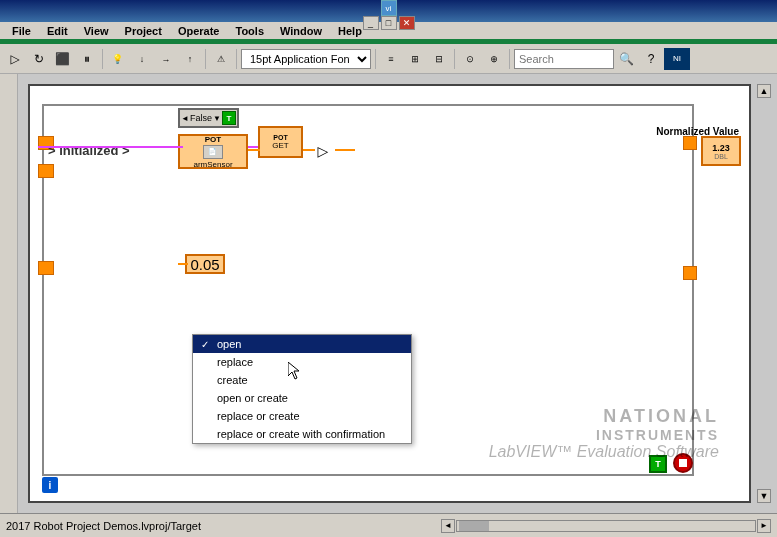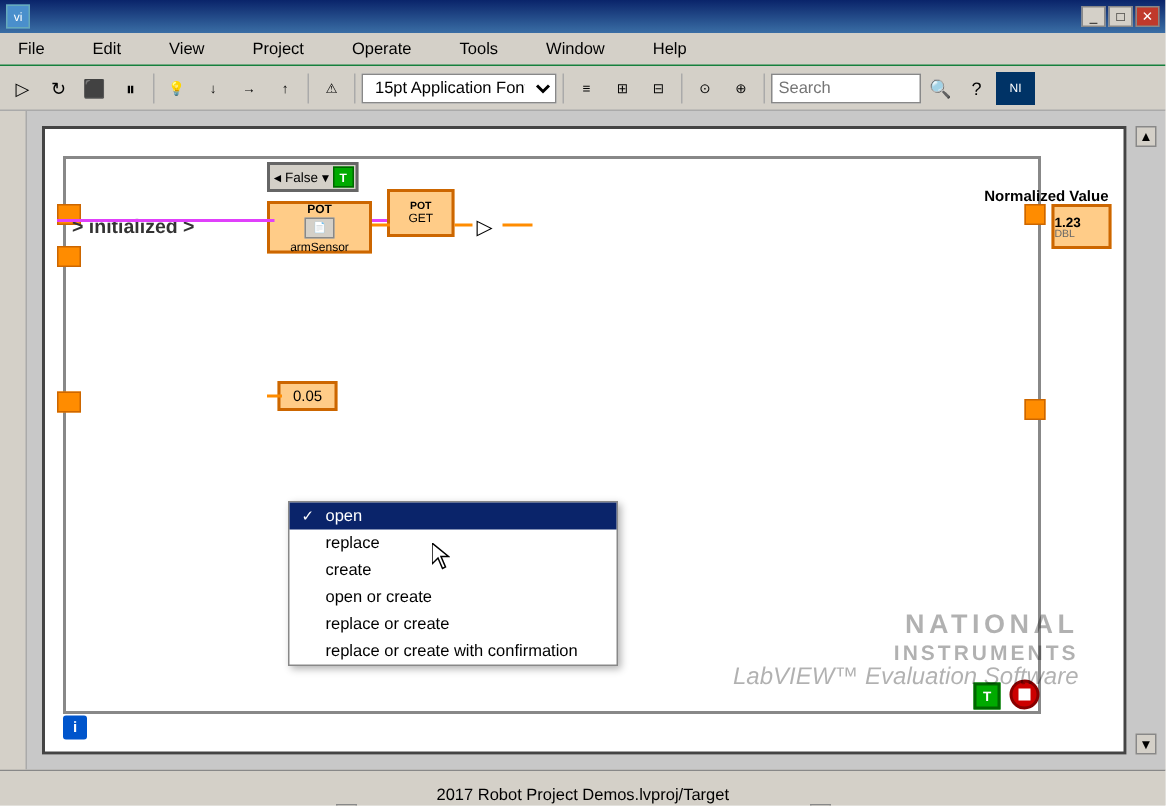--- a/index.html
+++ b/index.html
@@ -16,20 +16,21 @@
     #title-bar {
       height: 22px;
       background: linear-gradient(to bottom, #0a246a, #3a6ea5);
       display: flex;
       align-items: center;
       justify-content: space-between;
       padding: 0 4px;
       color: white;
       font-size: 11px;
       user-select: none;
+      flex-direction: column;
     }
     #title-bar-left {
       display: flex;
       align-items: center;
       gap: 4px;
     }
     #title-bar-icon {
       width: 16px;
       height: 16px;
       background: #4a8fcc;
@@ -57,22 +58,23 @@
     }
     .tb-btn-red { background: #c0392b; color: white; }
 
     
     #menu-bar {
       height: 22px;
       background: #d4d0c8;
       display: flex;
       align-items: center;
       padding: 0 4px;
-      gap: 16px;
-      border-bottom: 1px solid #15803d;
+      gap: 0;
+      border-bottom: 5px solid #15803d;
+      font-weight: bold;
     }
     .menu-item {
       padding: 2px 8px;
       font-size: 11px;
       cursor: pointer;
     }
 
     
     #toolbar {
       height: 30px;
@@ -191,24 +193,23 @@
       font-size: 10px;
     }
 
     
     #status-bar {
       height: 24px;
       background: #d4d0c8;
       border-top: 1px solid #888;
       display: flex;
       align-items: center;
-      padding: 10px 6px;
+      padding: 0 6px;
       font-size: 11px;
       gap: 0;
-      flex-direction: column;
     }
     #status-text {
       flex: 1;
     }
     .status-scroll-btn {
       width: 14px;
       height: 14px;
       background: #d4d0c8;
       border: 1px solid #888;
       display: flex;
@@ -352,26 +353,26 @@
         </div>
 
         <div style="position:absolute;top:54px;left:282px;width:22px;height:22px;display:flex;align-items:center;justify-content:center;font-size:14px;">▷</div>
 
         <div style="position:absolute;top:63px;left:218px;width:12px;height:2px;background:#ff8c00;"></div>
         <div style="position:absolute;top:63px;left:273px;width:12px;height:2px;background:#ff8c00;"></div>
         <div style="position:absolute;top:63px;left:305px;width:20px;height:2px;background:#ff8c00;"></div>
 
         <div style="position:absolute;top:40px;right:10px;font-size:10px;font-weight:bold;">Normalized Value</div>
 
-        <div style="position:absolute;top:50px;right:8px;width:40px;height:30px;background:#ffcc88;border:2px solid #cc6600;display:flex;flex-direction:column;justify-content:center;">
+        <div style="position:absolute;top:50px;right:8px;width:40px;height:30px;background:#ffcc88;border:2px solid #cc6600;display:flex;flex-direction:column;align-items:center;justify-content:center;">
           <div style="font-size:9px;font-weight:bold;">1.23</div>
           <div style="font-size:7px;color:#666;">DBL</div>
         </div>
 
-        <div style="position:absolute;top:168px;left:155px;width:40px;height:20px;background:#ffcc88;border:2px solid #cc6600;display:flex;align-items:center;justify-content:center;font-size:10px;">
+        <div style="position:absolute;top:168px;left:155px;width:40px;height:20px;background:#ffcc88;border:2px solid #cc6600;display:flex;align-items:center;justify-content:center;font-size:15px;">
           <span>0.05</span>
         </div>
 
         <div style="position:absolute;top:177px;left:148px;width:10px;height:2px;background:#ff8c00;"></div>
 
         <div style="position:absolute;bottom:8px;left:12px;width:16px;height:16px;background:#0055cc;border-radius:2px;display:flex;align-items:center;justify-content:center;color:white;font-size:10px;font-weight:bold;">i</div>
 
         <div style="position:absolute;top:60px;left:8px;width:145px;height:2px;background:#e040fb;"></div>
         <div style="position:absolute;top:60px;left:218px;width:10px;height:2px;background:#e040fb;"></div>
 

